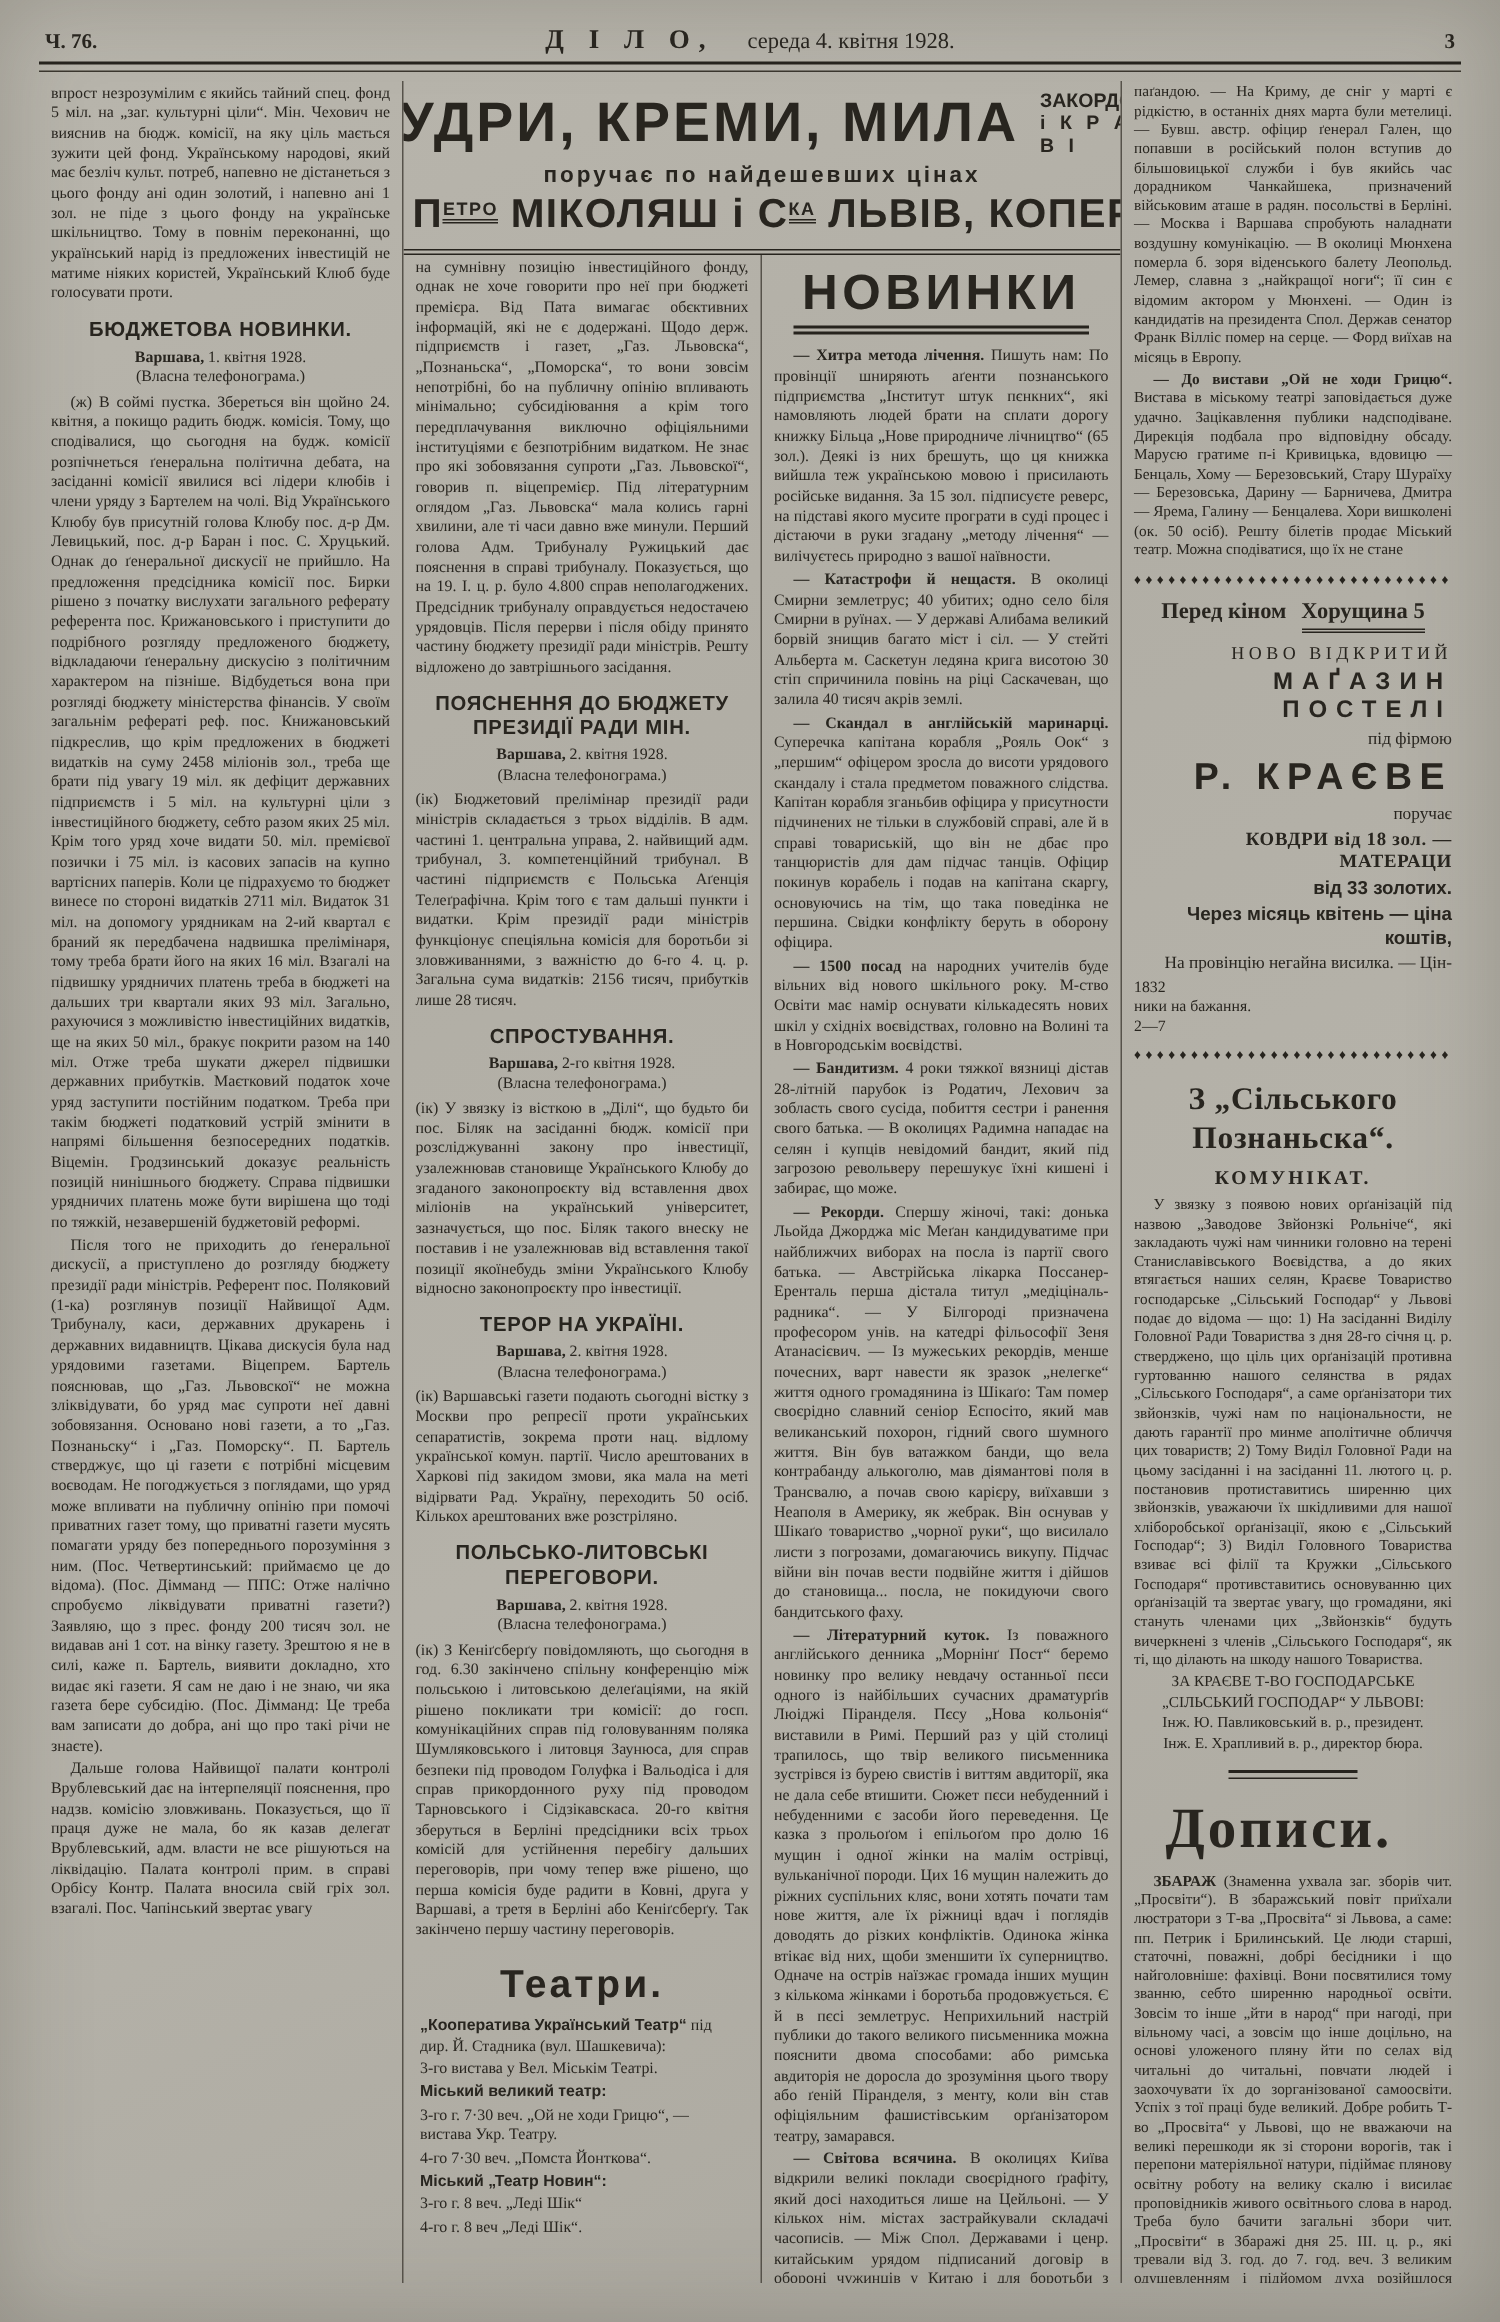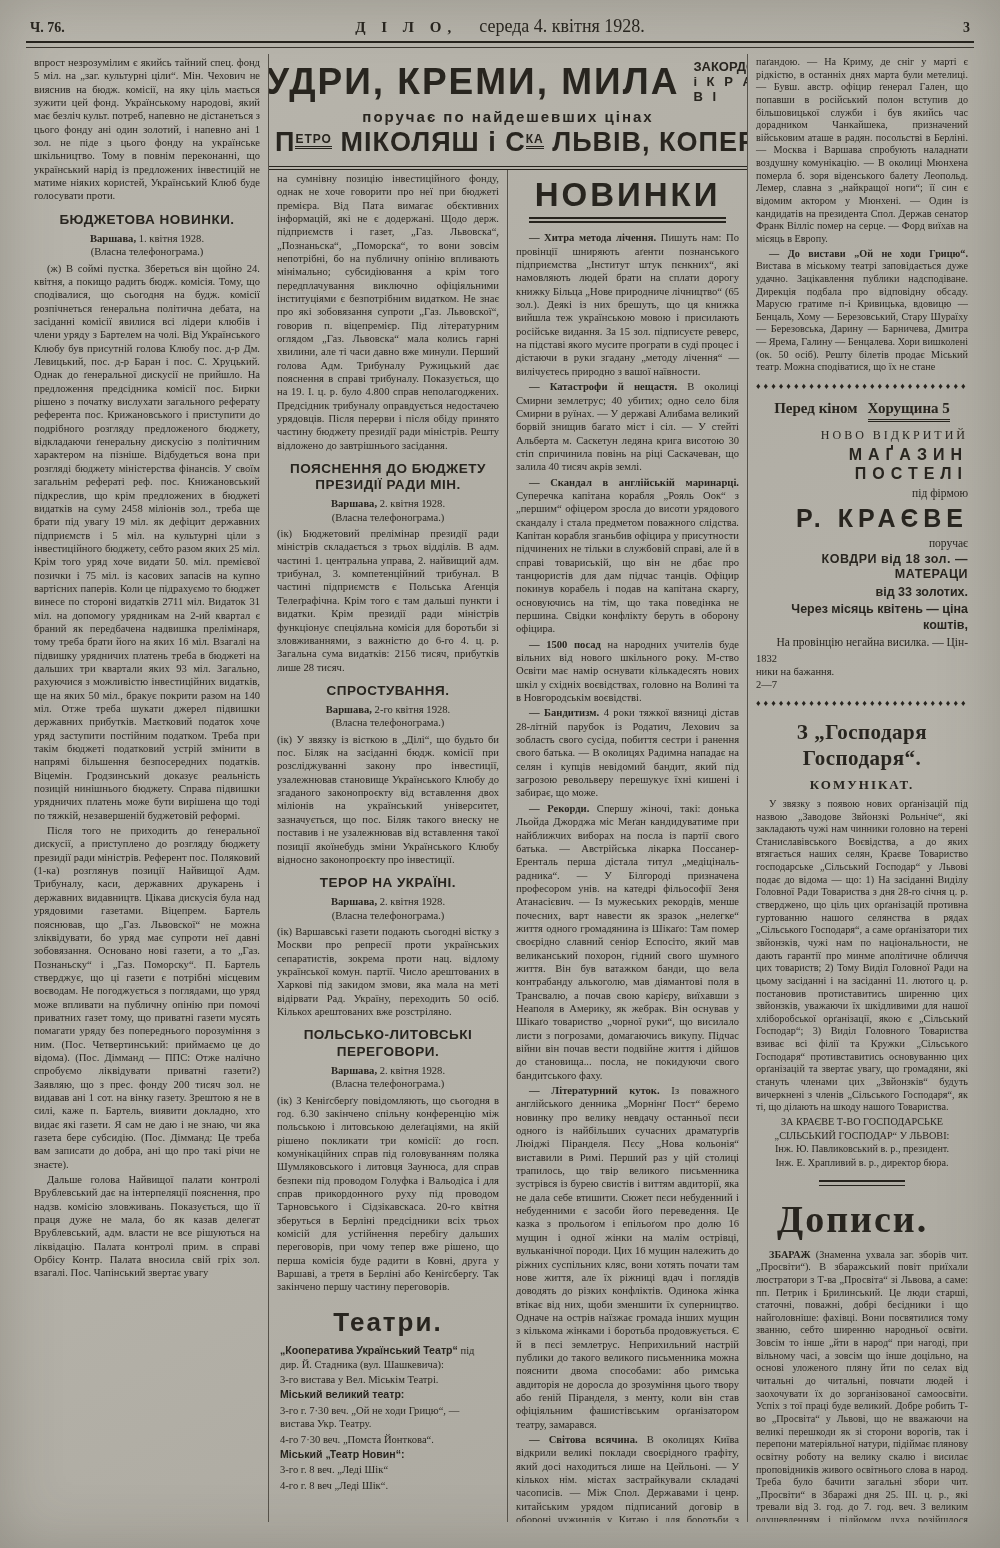--- a/index.html
+++ b/index.html
@@ -3,22 +3,22 @@
 <meta charset="utf-8">
 <style>
   html,body{margin:0;padding:0;}
   body{background:#8f8c84;font-family:"Liberation Serif",serif;}
   .page{position:relative;width:1000px;height:1548px;margin:0 auto;overflow:hidden;
     background:linear-gradient(155deg,#b9b6ad 0%,#b1aea5 35%,#b5b2a9 60%,#aaa79e 100%);
     color:#28251f;box-shadow:inset 0 0 60px rgba(60,55,45,.25);}
   .hdr{display:flex;align-items:baseline;padding:16px 30px 2px 30px;}
   .hdr .issue{width:170px;font-size:14px;font-weight:bold;}
   .hdr .mast{flex:1;text-align:center;}
-  .mast-title{font-weight:bold;font-size:15px;letter-spacing:6px;}
-  .mast-date{font-size:18px;margin-left:18px;}
+  .mast-title{font-weight:bold;font-size:18px;letter-spacing:6px;}
+  .mast-date{font-size:15px;margin-left:18px;}
   .hdr .pageno{width:170px;text-align:right;font-size:14px;font-weight:bold;}
   .hdr-rule{margin:2px 26px 0 26px;height:4px;border-top:2px solid #26231d;border-bottom:1px solid #3a362e;}
   .content{display:flex;margin:6px 24px 0 26px;height:1468px;overflow:hidden;}
   .col{padding:2px 8px 0 8px;font-size:10.6px;line-height:1.26;overflow:hidden;}
   .col1{flex:0 0 226px;border-right:1px solid #56524a;}
   .midwrap{flex:0 0 478px;border-right:1px solid #56524a;display:flex;flex-direction:column;overflow:hidden;}
   .midcols{display:flex;flex:1;overflow:hidden;}
   .col2{flex:0 0 222px;border-right:1px solid #56524a;}
   .col3{flex:1;}
   .col4{flex:1;font-size:10.2px;line-height:1.24;}
@@ -48,21 +48,21 @@
   .diamonds{text-align:center;font-size:9px;letter-spacing:3px;white-space:nowrap;overflow:hidden;margin:7px 0;color:#26231d;}
   .kino{display:flex;align-items:baseline;justify-content:center;gap:10px;margin:4px 0 6px;white-space:nowrap;}
   .kino-pre{font-size:15px;font-weight:bold;}
   .kino-title{font-family:"Liberation Sans",sans-serif;font-weight:900;font-size:27px;letter-spacing:2px;border-bottom:6px double #26231d;padding:0 2px 1px;}
   .kino-addr{font-size:15px;font-weight:bold;border-bottom:3px double #26231d;padding-bottom:1px;}
   .adline{text-align:right;text-indent:0;}
   .nv{letter-spacing:3px;font-size:12px;margin-top:2px;}
   .mag{font-family:"Liberation Sans",sans-serif;font-weight:900;font-size:16px;letter-spacing:6px;margin:2px 0;}
   .firm{font-size:11.5px;}
   .dzh{font-family:"Liberation Sans",sans-serif;font-weight:900;font-size:25px;letter-spacing:5px;margin:2px 0;}
-  .kv{font-family:Liberation Sans, sans-serif;font-weight:bold;font-size:12.5px;letter-spacing:.5px;}
+  .kv{font-family:Liberation Serif, serif;font-weight:bold;font-size:12.5px;letter-spacing:.5px;}
   .kvb{font-family:"Liberation Sans",sans-serif;font-weight:bold;font-size:12.5px;}
   .smc{font-size:11.5px;}
   .split{display:flex;justify-content:space-between;align-items:baseline;font-size:10.5px;text-indent:0;flex-direction:column;}
   .rule{width:86px;margin:10px auto;border-top:2px solid #26231d;border-bottom:1px solid #26231d;height:3px;}
   .sig{text-align:center;text-indent:0;margin:1px 0;}
   .tline{text-indent:0;margin:2px 3px;}
   .tbold{font-family:"Liberation Sans",sans-serif;font-weight:bold;}
   .tfirst .lead{font-family:"Liberation Sans",sans-serif;}
 </style>
 </head>
@@ -161,21 +161,21 @@
         <div class="blk adline kv">КОВДРИ від 18 зол. — МАТЕРАЦИ</div>
         <div class="blk adline kvb">від 33 золотих.</div>
         <div class="blk adline kvb">Через місяць квітень — ціна коштів,</div>
         <div class="blk adline smc">На провінцію негайна висилка. — Цін-</div>
         <div class="blk split">
           <span class="sp-l">1832</span>
           <span class="sp-c">ники на бажання.</span>
           <span class="sp-r">2—7</span>
         </div>
         <div class="blk diamonds">♦♦♦♦♦♦♦♦♦♦♦♦♦♦♦♦♦♦♦♦♦♦♦♦♦♦♦♦♦♦♦♦</div>
-        <div class="blk display silgosp">З „Господаря Господаря“.</div>
+        <div class="blk display silgosp">З „Сільського Познаньска“.</div>
         <div class="blk display komunikat">КОМУНІКАТ.</div>
         <div class="blk p">У звязку з появою нових орґанізацій під назвою „Заводове Звйонзкі Рольніче“, які закладають чужі нам чинники головно на терені Станиславівського Воєвідства, а до яких втягається наших селян, Краєве Товариство господарське „Сільський Господар“ у Львові подає до відома — що: 1) На засіданні Виділу Головної Ради Товариства з дня 28-го січня ц. р. стверджено, що ціль цих орґанізацій противна гуртованню нашого селянства в рядах „Сільського Господаря“, а саме орґанізатори тих звйонзків, чужі нам по національности, не дають гарантії про минме аполітичне обличчя цих товариств; 2) Тому Виділ Головної Ради на цьому засіданні і на засіданні 11. лютого ц. р. постановив протиставитись ширенню цих звйонзків, уважаючи їх шкідливими для нашої хліборобської орґанізації, якою є „Сільський Господар“; 3) Виділ Головного Товариства взиває всі філії та Кружки „Сільського Господаря“ противставитись основуванню цих орґанізацій та звертає увагу, що громадяни, які стануть членами цих „Звйонзків“ будуть вичеркнені з членів „Сільського Господаря“, як ті, що ділають на шкоду нашого Товариства.</div>
         <div class="blk sig">ЗА КРАЄВЕ Т-ВО ГОСПОДАРСЬКЕ</div>
         <div class="blk sig">„СІЛЬСЬКИЙ ГОСПОДАР“ У ЛЬВОВІ:</div>
         <div class="blk sig">Інж. Ю. Павликовський в. р., президент.</div>
         <div class="blk sig">Інж. Е. Храпливий в. р., директор бюра.</div>
         <div class="blk rule"></div>
         <div class="blk display dopysy">Дописи.</div>
         <div class="blk news"><b class="lead">ЗБАРАЖ</b> (Знаменна ухвала заг. зборів чит. „Просвіти“). В збаражський повіт приїхали люстратори з Т-ва „Просвіта“ зі Львова, а саме: пп. Петрик і Брилинський. Це люди старші, статочні, поважні, добрі бесідники і що найголовніше: фахівці. Вони посвятилися тому званню, себто ширенню народньої освіти. Зовсім то інше „йти в народ“ при нагоді, при вільному часі, а зовсім що інше доцільно, на основі уложеного пляну йти по селах від читальні до читальні, повчати людей і заохочувати їх до зорганізованої самоосвіти. Успіх з тої праці буде великий. Добре робить Т-во „Просвіта“ у Львові, що не вважаючи на великі перешкоди як зі сторони ворогів, так і перепони матеріяльної натури, підіймає плянову освітну роботу на велику скалю і висилає проповідників живого освітнього слова в народ. Треба було бачити загальні збори чит. „Просвіти“ в Збаражі дня 25. ІІІ. ц. р., які тревали від 3. год. до 7. год. веч. З великим одушевленням і підйомом духа розійшлося громадянство зі зборів. То є правдива народна школа — читальні „Просвіти“. При кінці зборів (95 присутніх) на внесення д-р Андрія Гаврилюка звичайні загальні збори членів читальні „Просвіти“ в Збаражі дня 25. березня 1928 р. ухвалили одноголосно отсю резолюцію: „Всі українці мусять змагати зі всіх сил до</div>
       </div>

